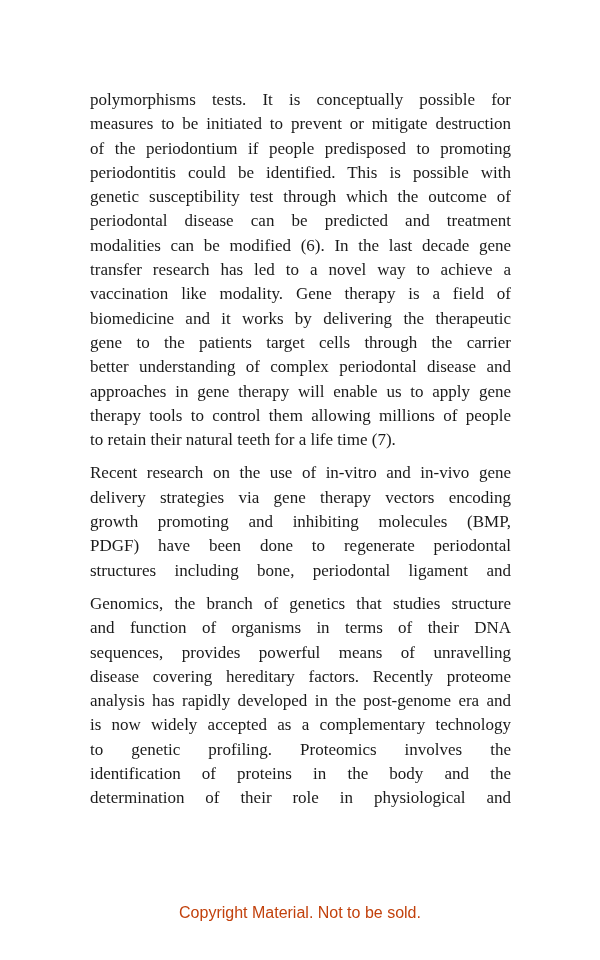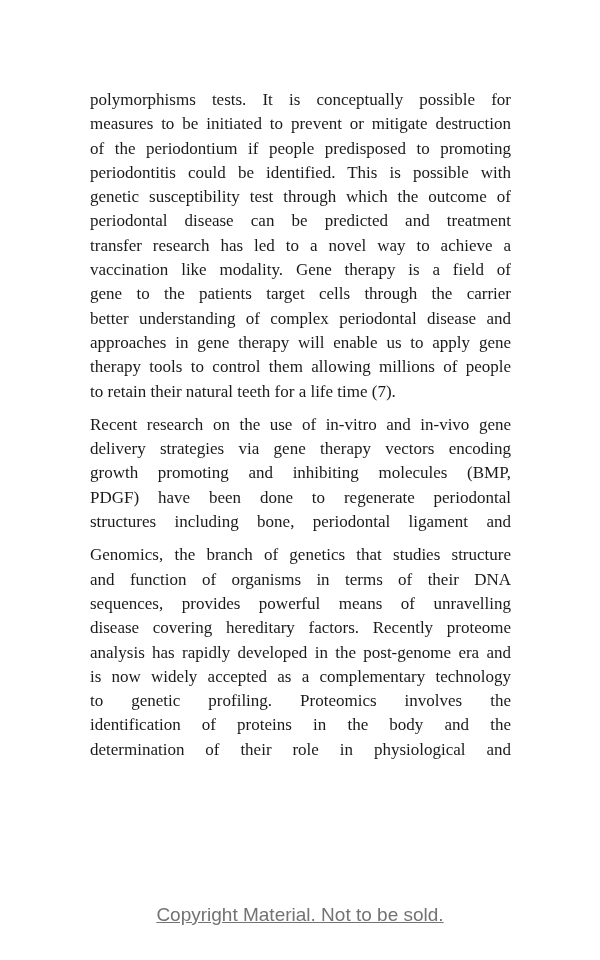--- a/index.html
+++ b/index.html
@@ -15,36 +15,38 @@
     text-align-last: justify;
     white-space: nowrap;
     overflow: visible;
   }
   .line.last { text-align-last: left; }
   .para { margin-bottom: 9px; }
   .footer {
     position: absolute; left: 0; width: 600px; top: 904px;
     text-align: center;
     font-family: "Liberation Sans", sans-serif;
-    font-size: 19px; color: #737373; text-decoration: underline;
+    font-size: 16px; color: #c2410c;
   }
 </style>
 </head>
 <body>
 
 <div class="page">
   <div class="para">
     <div class="line">polymorphisms tests. It is conceptually possible for</div>
     <div class="line">measures to be initiated to prevent or mitigate destruction</div>
     <div class="line">of the periodontium if people predisposed to promoting</div>
     <div class="line">periodontitis could be identified. This is possible with</div>
     <div class="line">genetic susceptibility test through which the outcome of</div>
     <div class="line">periodontal disease can be predicted and treatment</div>
+    <div class="line">modalities can be modified (6). In the last decade gene</div>
     <div class="line">transfer research has led to a novel way to achieve a</div>
     <div class="line">vaccination like modality. Gene therapy is a field of</div>
+    <div class="line">biomedicine and it works by delivering the therapeutic</div>
     <div class="line">gene to the patients target cells through the carrier</div>
     <div class="line">better understanding of complex periodontal disease and</div>
     <div class="line">approaches in gene therapy will enable us to apply gene</div>
     <div class="line">therapy tools to control them allowing millions of people</div>
     <div class="line last">to retain their natural teeth for a life time (7).</div>
   </div>
 
   <div class="para">
     <div class="line">Recent research on the use of in-vitro and in-vivo gene</div>
     <div class="line">delivery strategies via gene therapy vectors encoding</div>

